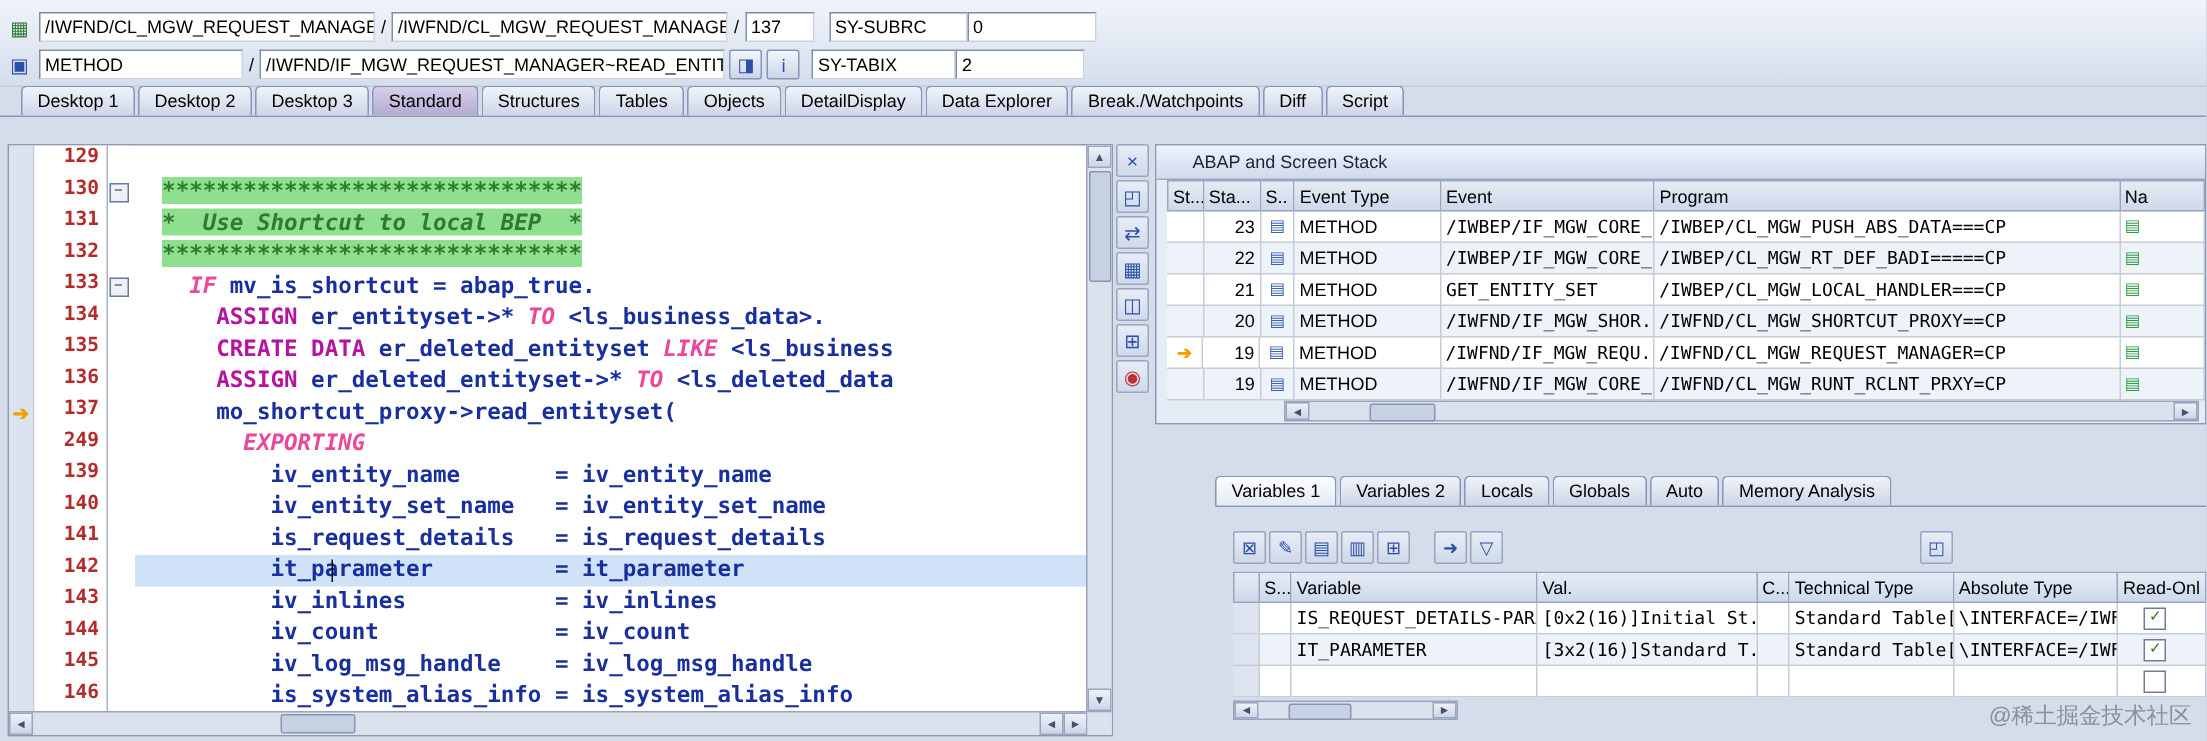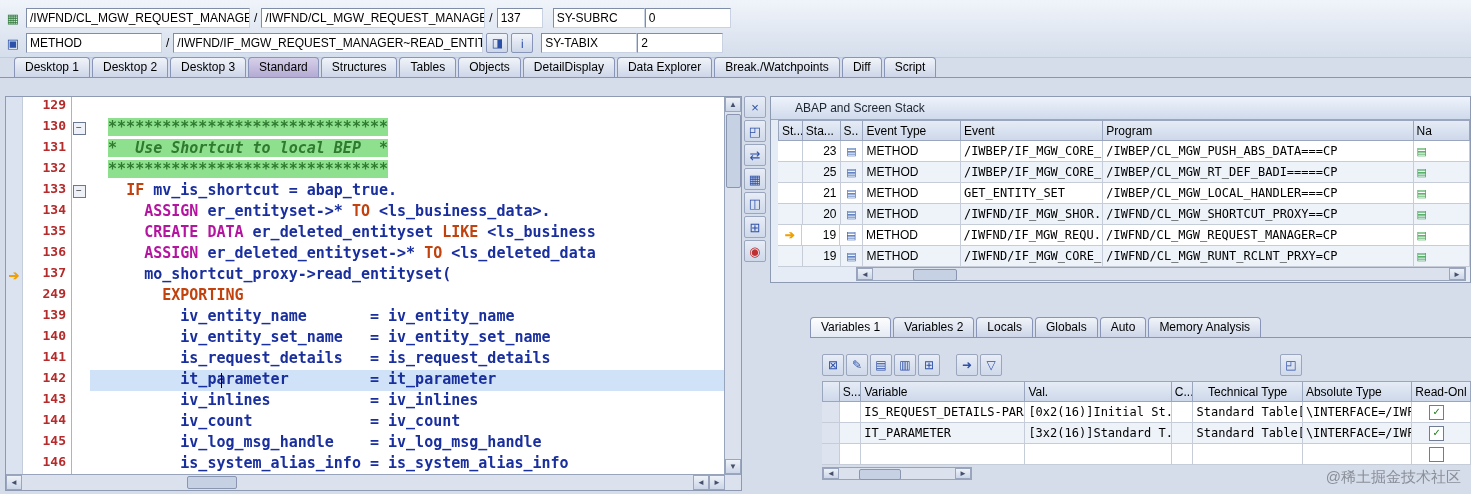--- a/index.html
+++ b/index.html
@@ -37,21 +37,21 @@
   .ed-code{flex:1;overflow:hidden;padding-left:4px;}
   .gno{height:21px;line-height:21px;text-align:right;padding-right:5px;
        font:bold 13px "DejaVu Sans Mono",monospace;color:#b52a2a;}
   .gm{height:21px;line-height:21px;text-align:center;font-size:13px;font-weight:bold;color:#f0a000;}
   .gf{height:21px;line-height:21px;text-align:center;}
   .foldbox{display:inline-block;width:11px;height:11px;line-height:9px;font-size:10px;text-align:center;
            border:1px solid #6b7894;background:#eef2f8;color:#333;vertical-align:middle;cursor:pointer;}
   .cl{height:21px;line-height:21px;white-space:pre;position:relative;
       font:bold 15px "DejaVu Sans Mono",monospace;color:#1a2f9e;}
   .cl.cur{background:#cfe2f7;}
-  .kw{color:#c2410c;}
+  .kw{color:#ec4899;font-style:italic;}
   .kw2{color:#b414a0;}
   .id{color:#1a2f9e;}
   .op{color:#1a2f9e;}
   .pln{color:#1a2f9e;}
   .cmt{color:#2f7a2f;background:#8ee08e;font-style:italic;}
   .caret{position:absolute;left:131px;top:3px;width:1px;height:15px;background:#000;}
 
   
   .ed-vscroll{width:16px;background:#dbe2ee;border-left:1px solid #98a4bc;position:relative;}
   .sb-btn{height:15px;width:100%;display:flex;align-items:center;justify-content:center;font-size:8px;
@@ -295,21 +295,21 @@
             <div class="cell" style="width: 26px;"></div>
             <div class="cell num" style="width: 40px;">23</div>
             <div class="cell icn" style="width: 24px;">▤</div>
             <div class="cell" style="width: 104px;">METHOD</div>
             <div class="cell mono" style="width: 152px;">/IWBEP/IF_MGW_CORE_...</div>
             <div class="cell mono" style="width: 332px;">/IWBEP/CL_MGW_PUSH_ABS_DATA===CP</div>
             <div class="cell navicn" style="width: 60px;">▤</div>
           </div>
           <div class="grid-row">
             <div class="cell" style="width: 26px;"></div>
-            <div class="cell num" style="width: 40px;">25</div>
+            <div class="cell num" style="width: 40px;">22</div>
             <div class="cell icn" style="width: 24px;">▤</div>
             <div class="cell" style="width: 104px;">METHOD</div>
             <div class="cell mono" style="width: 152px;">/IWBEP/IF_MGW_CORE_...</div>
             <div class="cell mono" style="width: 332px;">/IWBEP/CL_MGW_RT_DEF_BADI=====CP</div>
             <div class="cell navicn" style="width: 60px;">▤</div>
           </div>
           <div class="grid-row">
             <div class="cell" style="width: 26px;"></div>
             <div class="cell num" style="width: 40px;">21</div>
             <div class="cell icn" style="width: 24px;">▤</div>
@@ -376,21 +376,21 @@
   <span class="vbtn save-btn">
       <span>◰</span>
     </span>
   <div class="vars-table">
     <div class="grid-header">
         <div class="hcell" style="width: 18px;"></div>
         <div class="hcell" style="width: 22px;">S...</div>
         <div class="hcell" style="width: 168px;">Variable</div>
         <div class="hcell" style="width: 150px;">Val.</div>
         <div class="hcell" style="width: 22px;">C...</div>
-        <div class="hcell" style="width: 112px; text-align: center;">Technical Type</div>
+        <div class="hcell" style="width: 112px;">Technical Type</div>
         <div class="hcell" style="width: 112px;">Absolute Type</div>
         <div class="hcell" style="width: 60px;">Read-Onl</div>
       </div>
     <div>
         <div class="grid-row">
           <div class="cell selcell" style="width: 18px;"></div>
           <div class="cell" style="width: 22px;"></div>
           <div class="cell mono" style="width: 168px;">IS_REQUEST_DETAILS-PARAMETE...</div>
           <div class="cell mono" style="width: 150px;">[0x2(16)]Initial St...</div>
           <div class="cell" style="width: 22px;"></div>

